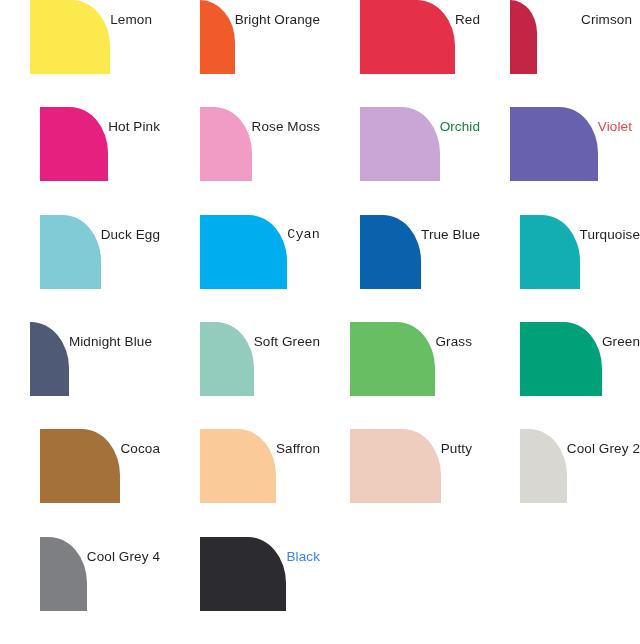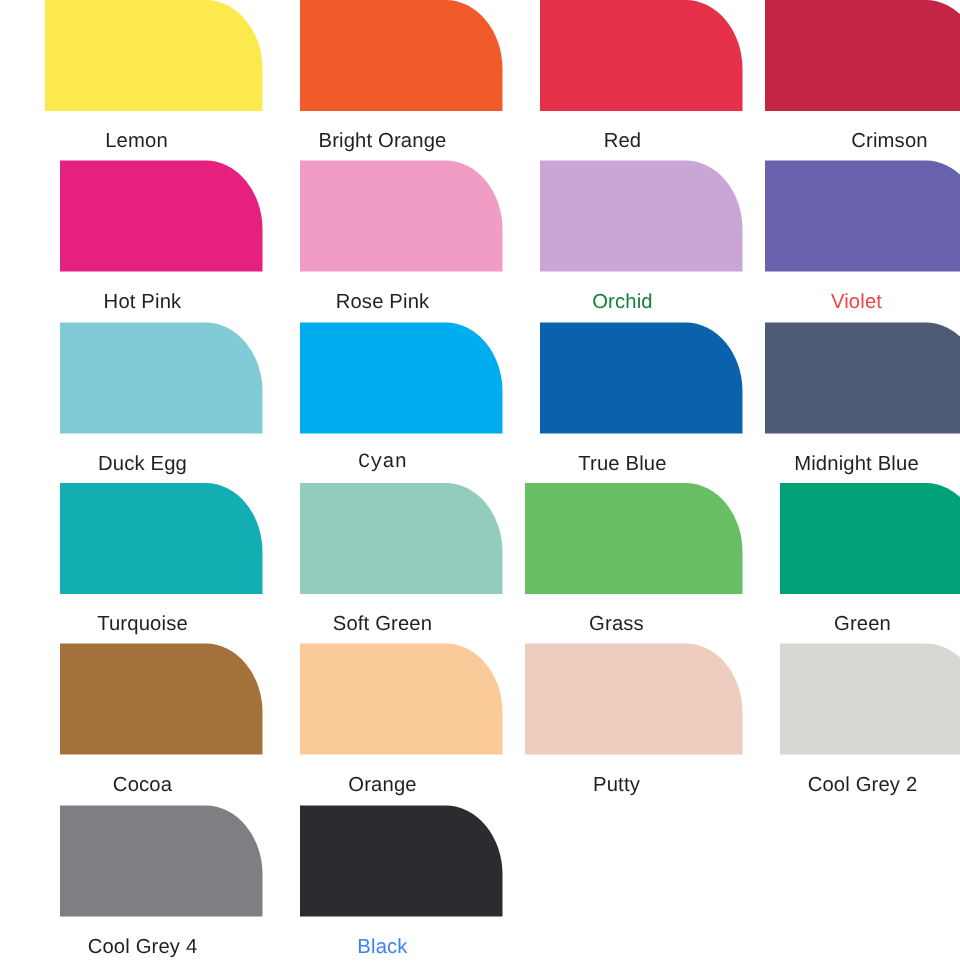--- a/index.html
+++ b/index.html
@@ -17,21 +17,21 @@
   #swatch-grid {
     display: grid;
     grid-template-columns: repeat(4, 160px);
     grid-template-rows: repeat(6, 107.33px);
     width: 640px;
     height: 644px;
   }
   .swatch-cell {
     position: relative;
     display: flex;
-    flex-direction: column;
+    flex-direction: row;
     align-items: stretch;
     margin-left: 30px;
   }
   .swatch-chip {
     height: 74px;
     width: 145px;
     margin-left: 0;
     border-top-right-radius: 38px 46px;
     border-top-left-radius: 0;
     border-bottom-right-radius: 0;
@@ -76,21 +76,21 @@
     <div class="swatch-cell col-1">
       <div class="swatch-chip" style="background: rgb(195, 38, 69);"></div>
       <div class="swatch-label" style="color: rgb(35, 31, 32); padding-left: 44px;">Crimson</div>
     </div>
     <div class="swatch-cell col-2">
       <div class="swatch-chip" style="background: rgb(229, 32, 126);"></div>
       <div class="swatch-label" style="color: rgb(35, 31, 32);">Hot Pink</div>
     </div>
     <div class="swatch-cell col-3">
       <div class="swatch-chip" style="background: rgb(240, 156, 196);"></div>
-      <div class="swatch-label" style="color: rgb(35, 31, 32);">Rose Pink</div>
+      <div class="swatch-label" style="color: rgb(35, 31, 32);">Rose Moss</div>
     </div>
     <div class="swatch-cell col-4">
       <div class="swatch-chip" style="background: rgb(201, 166, 214);"></div>
       <div class="swatch-label" style="color: #15803d;">Orchid</div>
     </div>
     <div class="swatch-cell col-1">
       <div class="swatch-chip" style="background: rgb(103, 97, 174);"></div>
       <div class="swatch-label" style="color: #ef4444;">Violet</div>
     </div>
     <div class="swatch-cell col-2">
@@ -98,47 +98,47 @@
       <div class="swatch-label" style="color: rgb(35, 31, 32);">Duck Egg</div>
     </div>
     <div class="swatch-cell col-3">
       <div class="swatch-chip" style="background: rgb(0, 174, 239);"></div>
       <div class="swatch-label" style="color: rgb(35, 31, 32); font-family: Liberation Mono, monospace;">Cyan</div>
     </div>
     <div class="swatch-cell col-4">
       <div class="swatch-chip" style="background: rgb(11, 98, 172);"></div>
       <div class="swatch-label" style="color: rgb(35, 31, 32);">True Blue</div>
     </div>
+    <div class="swatch-cell col-2">
+      <div class="swatch-chip" style="background: rgb(18, 174, 178);"></div>
+      <div class="swatch-label" style="color: rgb(35, 31, 32);">Turquoise</div>
+    </div>
     <div class="swatch-cell col-1">
       <div class="swatch-chip" style="background: rgb(79, 90, 119);"></div>
       <div class="swatch-label" style="color: rgb(35, 31, 32);">Midnight Blue</div>
-    </div>
-    <div class="swatch-cell col-2">
-      <div class="swatch-chip" style="background: rgb(18, 174, 178);"></div>
-      <div class="swatch-label" style="color: rgb(35, 31, 32);">Turquoise</div>
     </div>
     <div class="swatch-cell col-3">
       <div class="swatch-chip" style="background: rgb(147, 203, 189);"></div>
       <div class="swatch-label" style="color: rgb(35, 31, 32);">Soft Green</div>
     </div>
     <div class="swatch-cell col-1">
       <div class="swatch-chip" style="background: rgb(104, 190, 98);"></div>
       <div class="swatch-label" style="color: rgb(35, 31, 32);">Grass</div>
     </div>
     <div class="swatch-cell col-2">
       <div class="swatch-chip" style="background: rgb(0, 161, 120);"></div>
       <div class="swatch-label" style="color: rgb(35, 31, 32);">Green</div>
     </div>
     <div class="swatch-cell col-3">
       <div class="swatch-chip" style="background: rgb(164, 113, 59);"></div>
       <div class="swatch-label" style="color: rgb(35, 31, 32);">Cocoa</div>
     </div>
     <div class="swatch-cell col-4">
       <div class="swatch-chip" style="background: rgb(250, 203, 152);"></div>
-      <div class="swatch-label" style="color: rgb(35, 31, 32);">Orange</div>
+      <div class="swatch-label" style="color: rgb(35, 31, 32);">Saffron</div>
     </div>
     <div class="swatch-cell col-1">
       <div class="swatch-chip" style="background: rgb(239, 205, 190);"></div>
       <div class="swatch-label" style="color: rgb(35, 31, 32);">Putty</div>
     </div>
     <div class="swatch-cell col-2">
       <div class="swatch-chip" style="background: rgb(216, 215, 210);"></div>
       <div class="swatch-label" style="color: rgb(35, 31, 32);">Cool Grey 2</div>
     </div>
     <div class="swatch-cell col-3">

